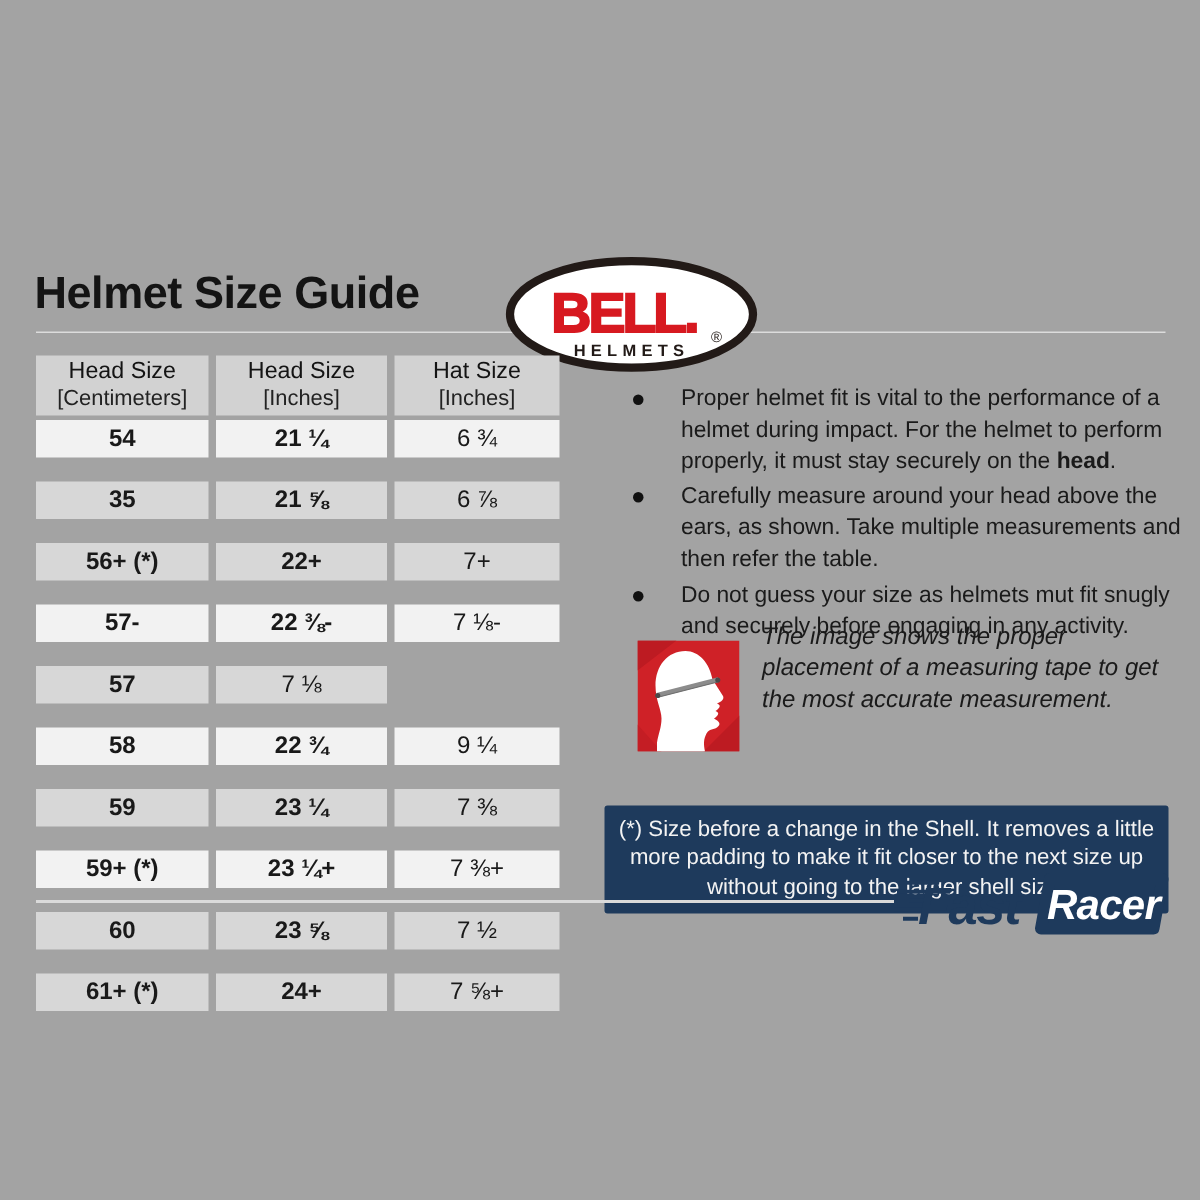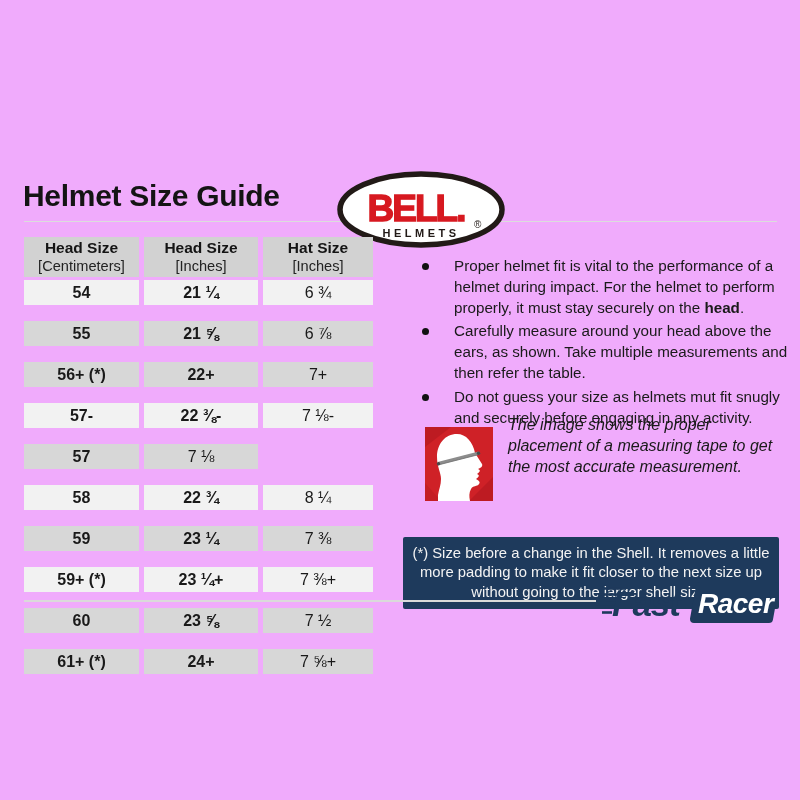--- a/index.html
+++ b/index.html
@@ -1,37 +1,37 @@
 <!DOCTYPE html>
 <html><head>
 <meta charset="utf-8">
 <style>
   html,body { margin:0; padding:0; }
   body {
     width:800px; height:800px; background:#ffffff;
     font-family:"Liberation Sans", sans-serif;
     position:relative; overflow:hidden;
   }
-  .canvas { position:absolute; inset:0; background:#f0abfc; }
+  .canvas { position:absolute; inset:0; background:#a3a3a3; }
 
   .page-title {
     position:absolute; left:23px; top:179px; margin:0;
     font-size:30px; font-weight:700; color:#141414; letter-spacing:-0.3px;
   }
   .title-rule { position:absolute; left:24px; top:221px; width:753px; height:1px; background:#dcdcdc; }
 
   .bell-logo { position:absolute; left:336px; top:170px; width:170px; height:79px; }
 
   .size-table { position:absolute; left:24px; top:237px; width:349px; }
   .t-head, .trow { display:grid; grid-template-columns:115px 114px 110px; column-gap:5px; }
   .t-head .hcell {
     background:#d2d2d2; height:40px; display:flex; flex-direction:column;
     align-items:center; justify-content:center; line-height:18px;
   }
-  .hcell .h1 { font-weight:700; font-size:15.5px; color:#141414; }
+  .hcell .h1 { font-weight:400; font-size:15.5px; color:#141414; }
   .hcell .h2 { font-size:14.6px; color:#222; }
   .t-body { margin-top:3px; display:flex; flex-direction:column; row-gap:1px;gap:16px; }
   .tcell {
     height:25px; display:flex; align-items:center; justify-content:center;
     font-size:16px; color:#191919;
   }
   .tcell.b { font-weight:700; }
   .trow.light .tcell { background:#f2f2f2; }
   .trow.dark  .tcell { background:#d7d7d7; }
 
@@ -88,42 +88,42 @@
         <span class="h2">[Inches]</span>
       </div>
     </div>
     <div class="t-body">
         <div class="trow light">
           <div class="tcell b">54</div>
           <div class="tcell b">21 ¼</div>
           <div class="tcell">6 ¾</div>
         </div>
         <div class="trow dark">
-          <div class="tcell b">55</div>
+          <div class="tcell b">35</div>
           <div class="tcell b">21 ⅝</div>
           <div class="tcell">6 ⅞</div>
         </div>
         <div class="trow dark">
           <div class="tcell b">56+ (*)</div>
           <div class="tcell b">22+</div>
           <div class="tcell">7+</div>
         </div>
         <div class="trow light">
           <div class="tcell b">57-</div>
           <div class="tcell b">22 ⅜-</div>
           <div class="tcell">7 ⅛-</div>
         </div>
         <div class="trow dark">
           <div class="tcell b">57</div>
           <div class="tcell">7 ⅛</div>
         </div>
         <div class="trow light">
           <div class="tcell b">58</div>
           <div class="tcell b">22 ¾</div>
-          <div class="tcell">8 ¼</div>
+          <div class="tcell">9 ¼</div>
         </div>
         <div class="trow dark">
           <div class="tcell b">59</div>
           <div class="tcell b">23 ¼</div>
           <div class="tcell">7 ⅜</div>
         </div>
         <div class="trow light">
           <div class="tcell b">59+ (*)</div>
           <div class="tcell b">23 ¼+</div>
           <div class="tcell">7 ⅜+</div>

